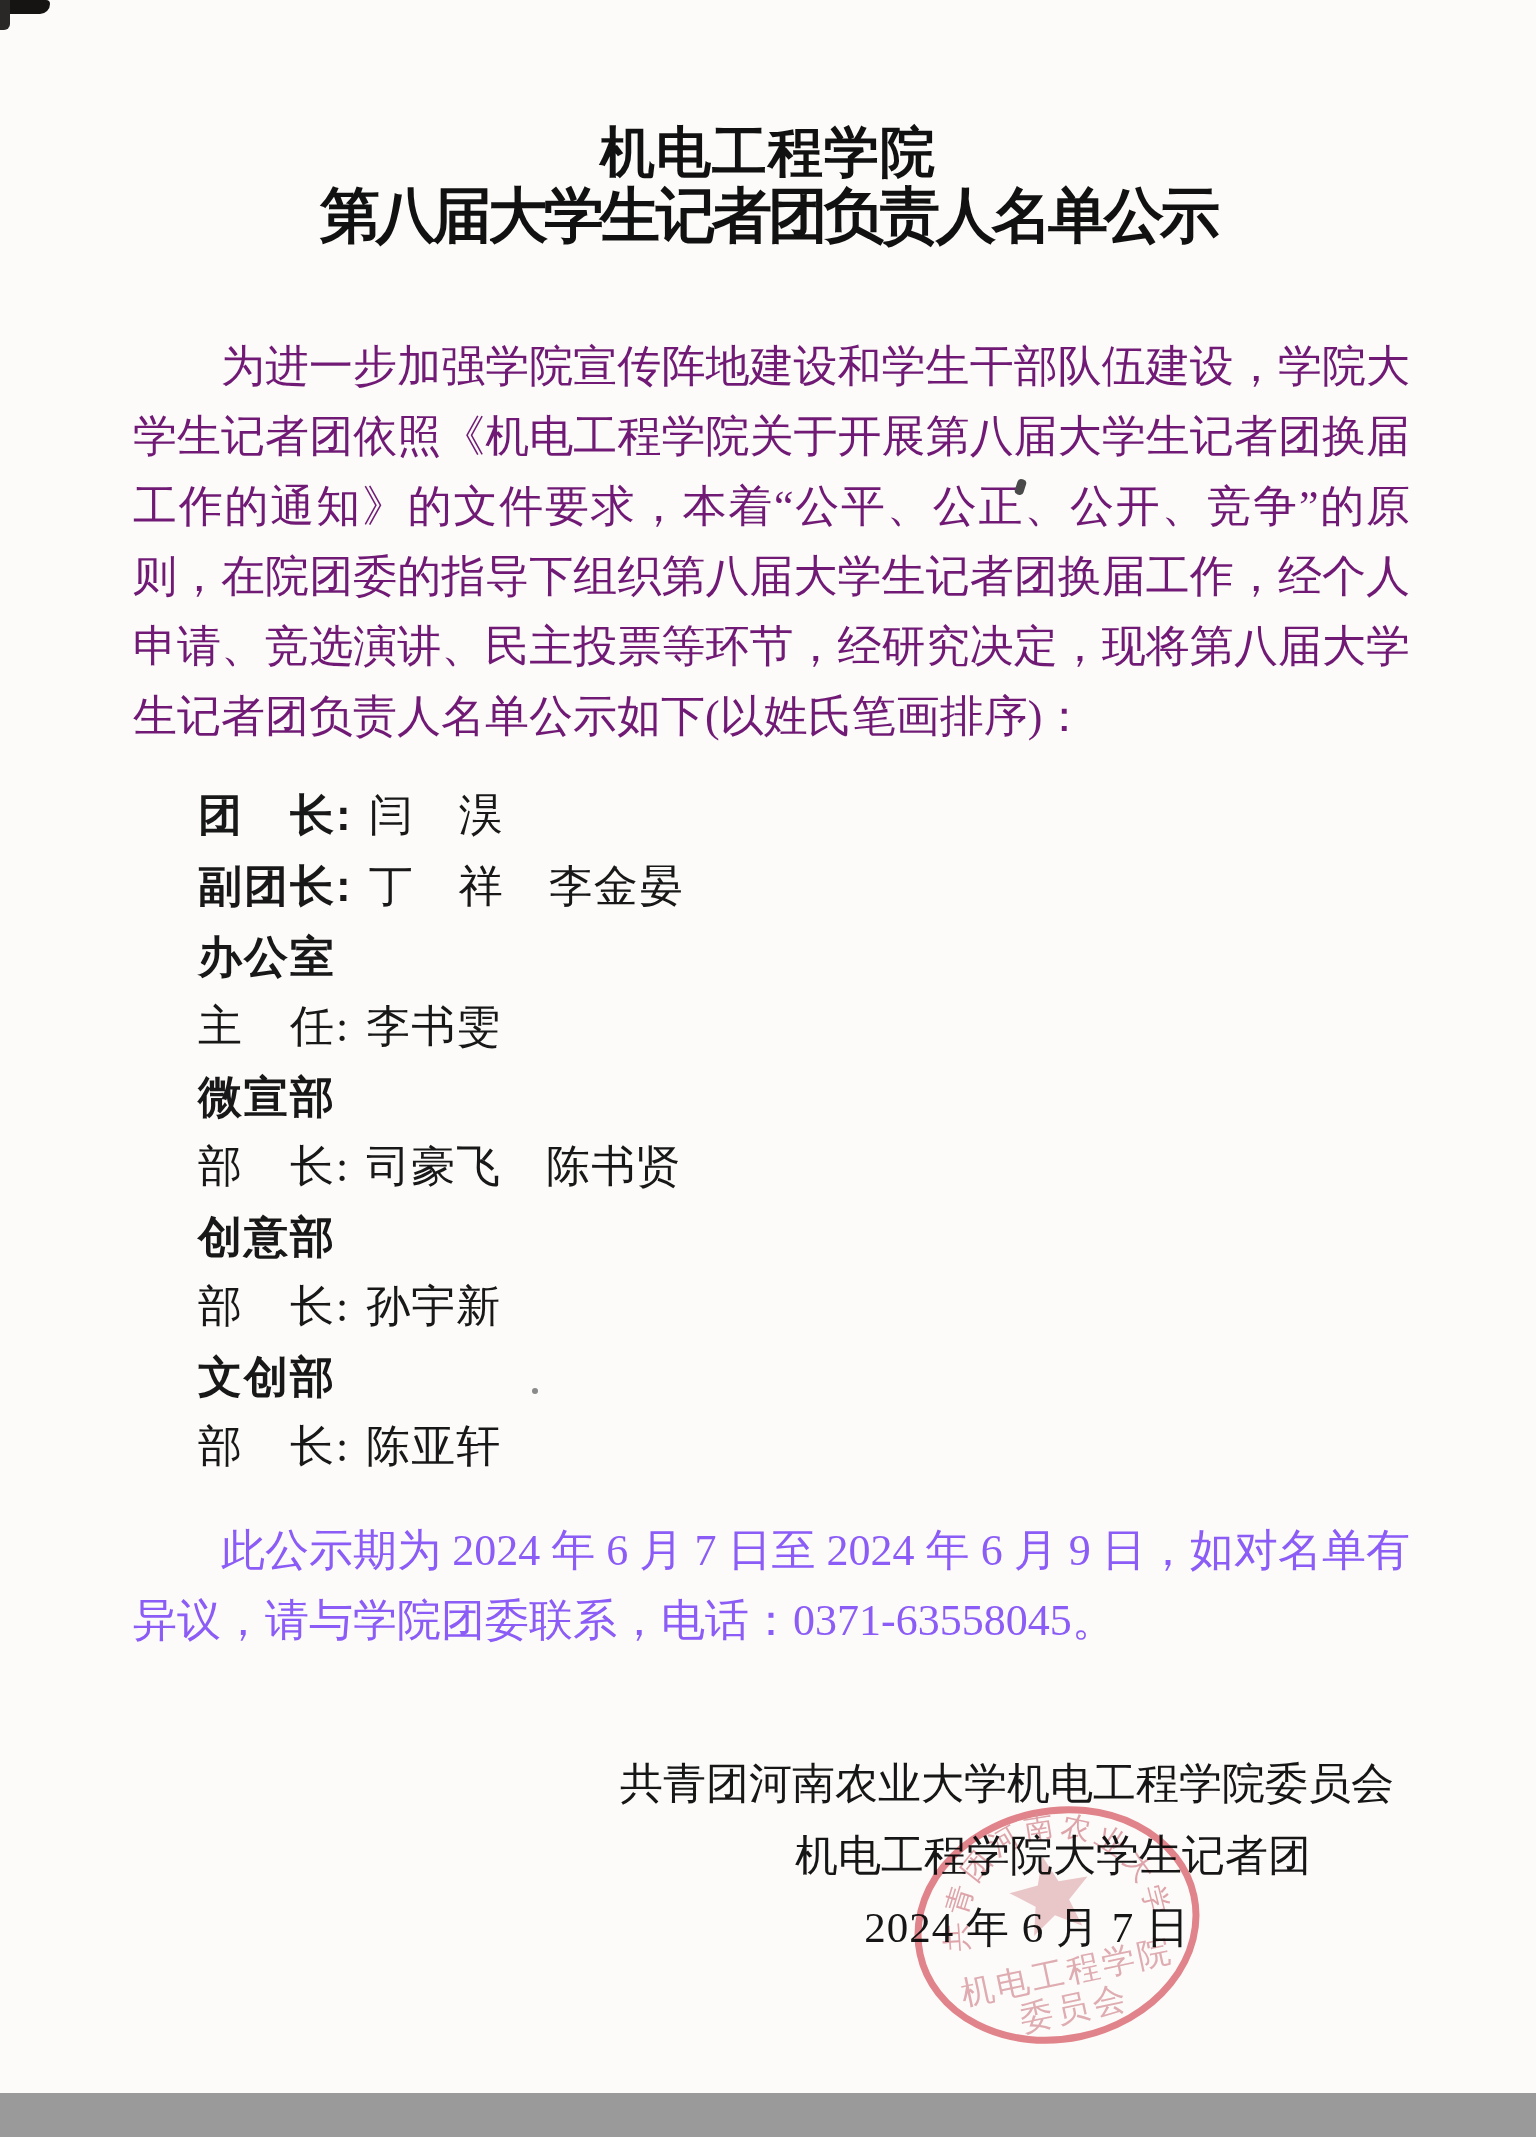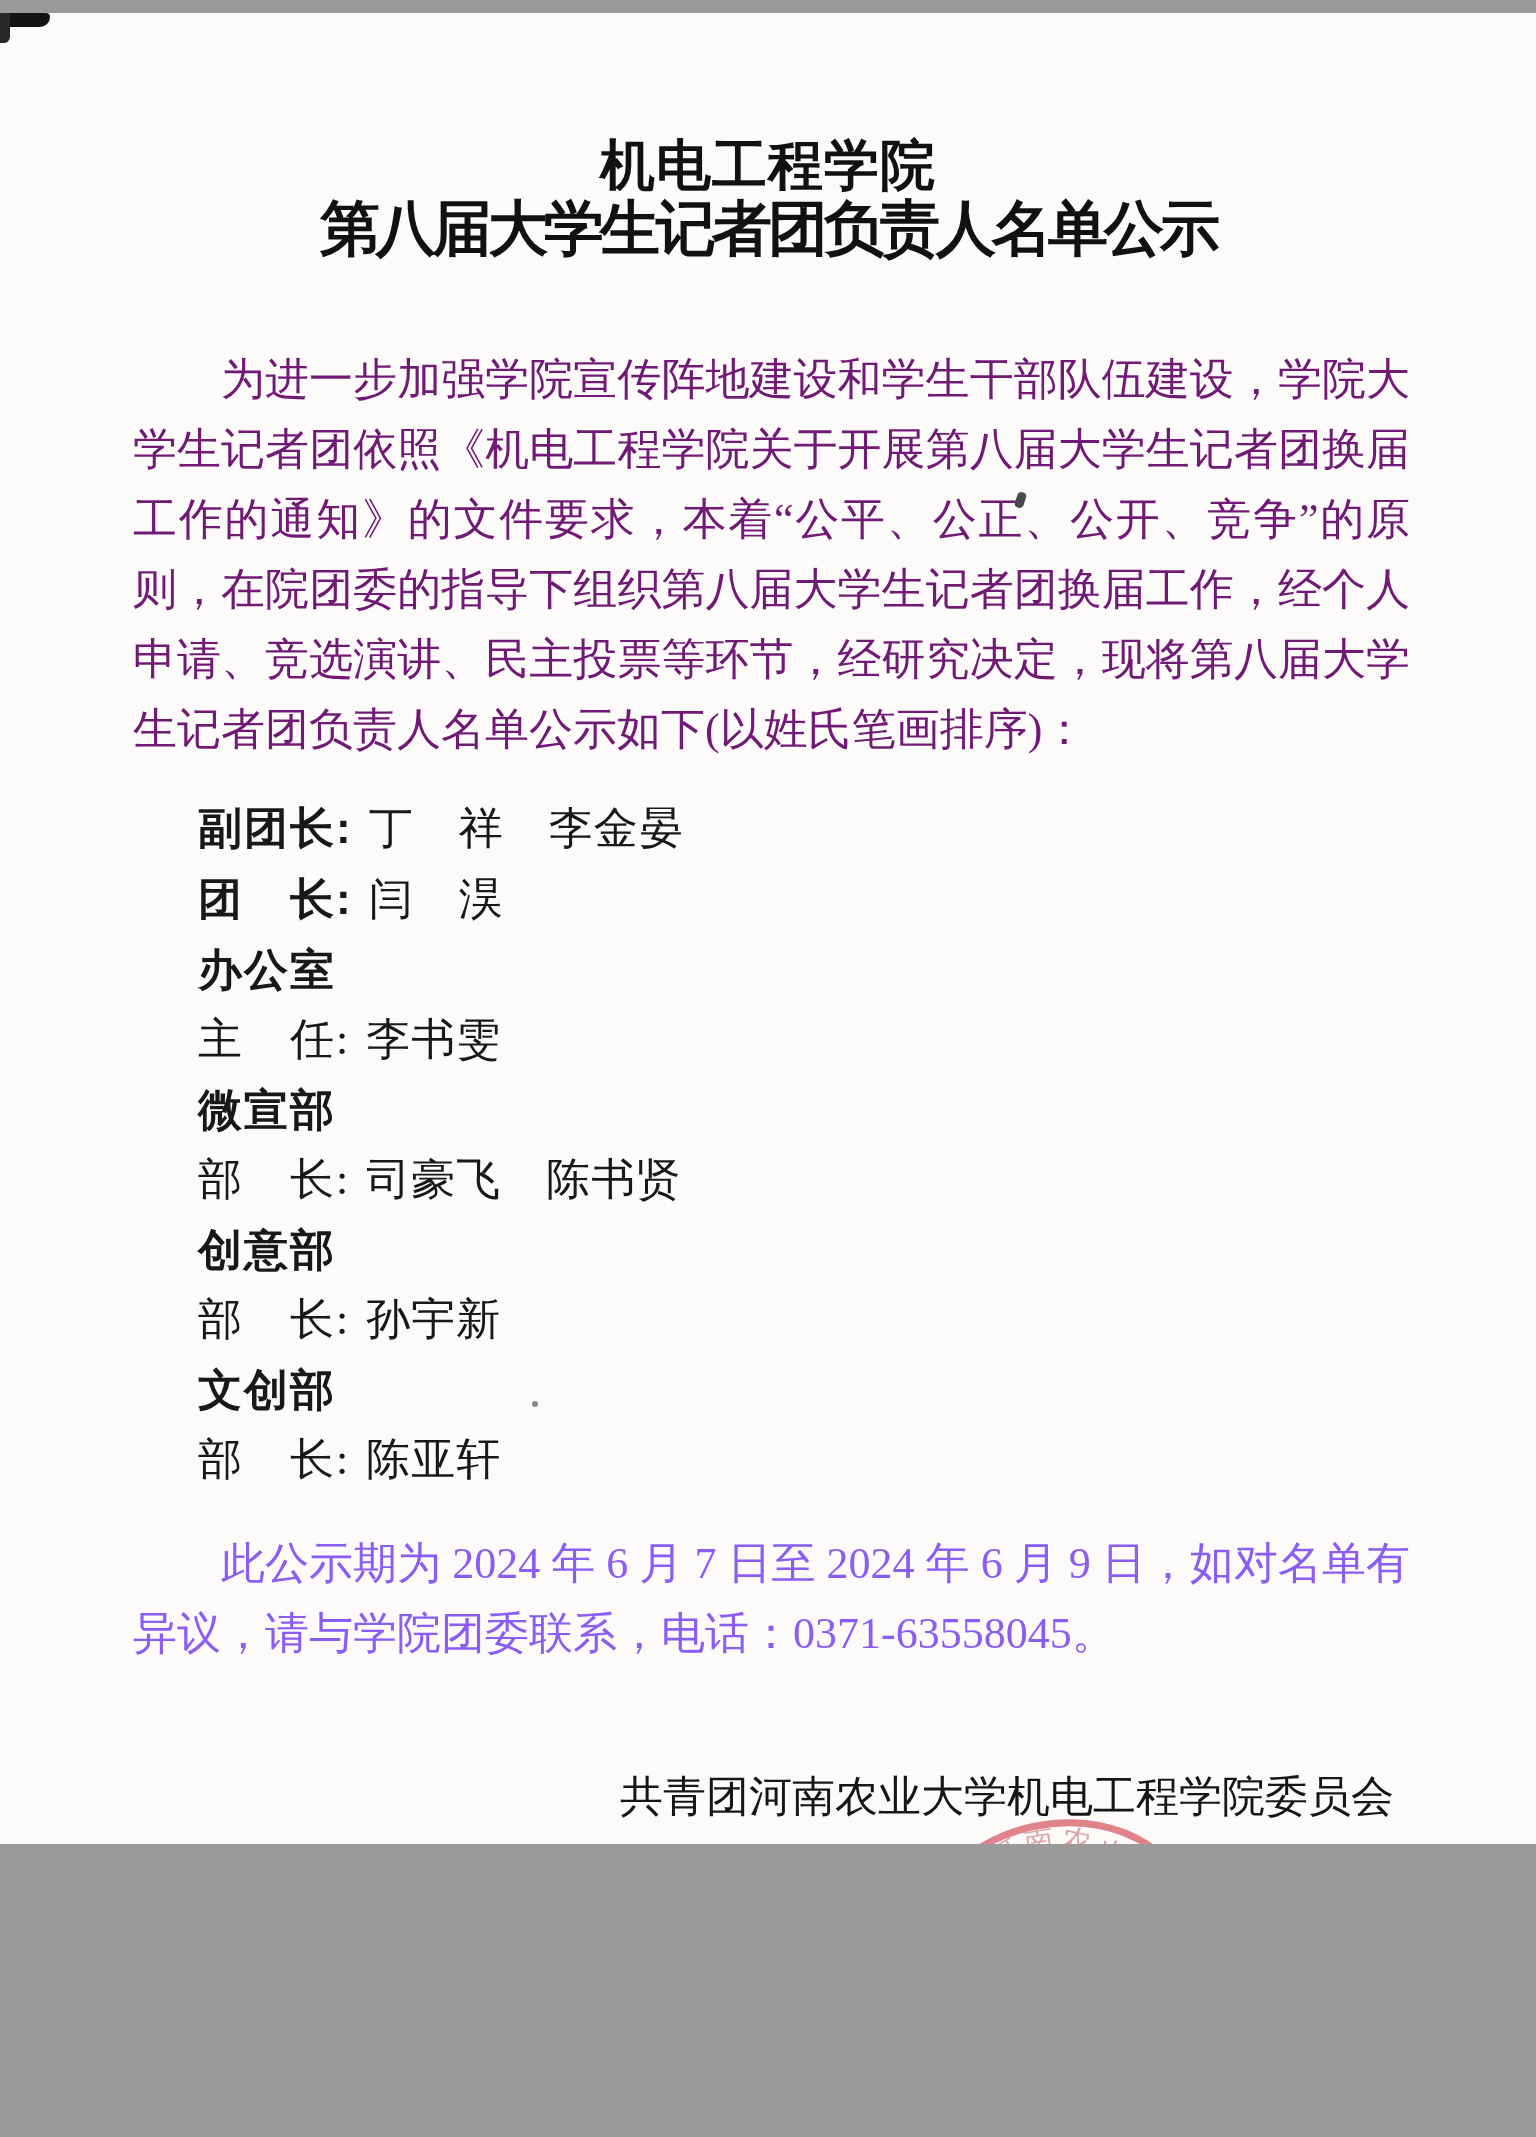--- a/index.html
+++ b/index.html
@@ -1,19 +1,19 @@
 <!DOCTYPE html>
 <html lang="zh"><head>
 <meta charset="utf-8">
 <style>
   html,body{margin:0;padding:0;background:#9a9a9a;}
   .page{
     position:relative;
-    width:1536px;height:1831px;
-    margin:13px auto;
+    width:1536px;height:2093px;
+    margin:0 auto;
     background:#fcfbf9;
     overflow:hidden;
     font-family:"Liberation Serif", serif;
     color:#181818;
   }
   
   .title-block{padding-top:122px;text-align:center;}
   .title1{
     font-family:"Liberation Serif", serif;
     font-weight:700;font-size:55px;line-height:62px;
@@ -94,22 +94,22 @@
 <div class="page">
 
   <div class="title-block">
     <div class="title1">机电工程学院</div>
     <div class="title2">第八届大学生记者团负责人名单公示</div>
   </div>
 
   <div class="para">为进一步加强学院宣传阵地建设和学生干部队伍建设，学院大学生记者团依照《机电工程学院关于开展第八届大学生记者团换届工作的通知》的文件要求，本着“公平、公正、公开、竞争”的原则，在院团委的指导下组织第八届大学生记者团换届工作，经个人申请、竞选演讲、民主投票等环节，经研究决定，现将第八届大学生记者团负责人名单公示如下(以姓氏笔画排序)：</div>
 
   <div class="roster">
+    <div class="roster-line"><span class="r-label lb">团　长:</span><span class="r-names">闫　淏</span></div>
     <div class="roster-line"><span class="r-label lb">副团长:</span><span class="r-names">丁　祥　李金晏</span></div>
-    <div class="roster-line"><span class="r-label lb">团　长:</span><span class="r-names">闫　淏</span></div>
     <div class="roster-line r-heading">办公室</div>
     <div class="roster-line"><span class="r-label">主　任:</span><span class="r-names">李书雯</span></div>
     <div class="roster-line r-heading">微宣部</div>
     <div class="roster-line"><span class="r-label">部　长:</span><span class="r-names">司豪飞　陈书贤</span></div>
     <div class="roster-line r-heading">创意部</div>
     <div class="roster-line"><span class="r-label">部　长:</span><span class="r-names">孙宇新</span></div>
     <div class="roster-line r-heading">文创部</div>
     <div class="roster-line"><span class="r-label">部　长:</span><span class="r-names">陈亚轩</span></div>
   </div>
 

